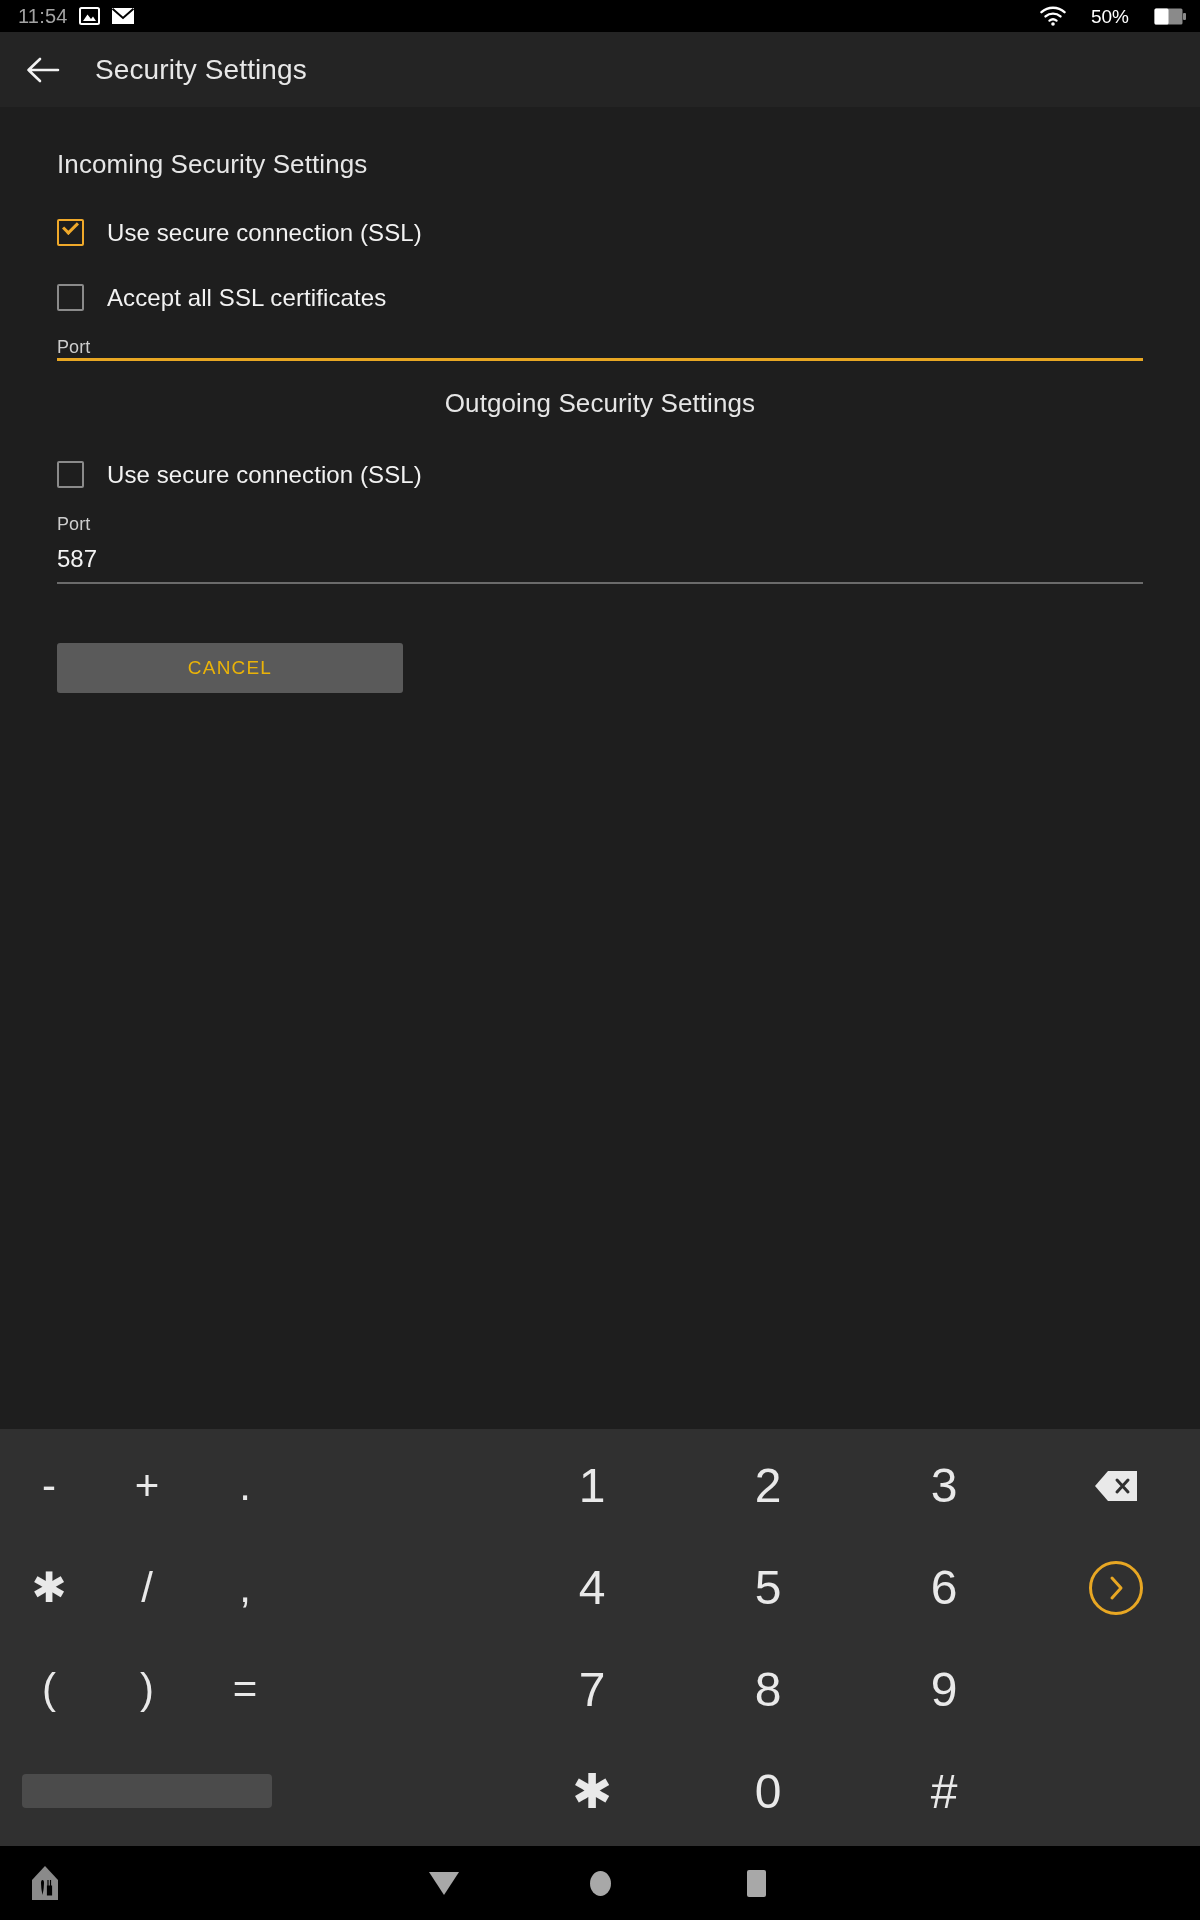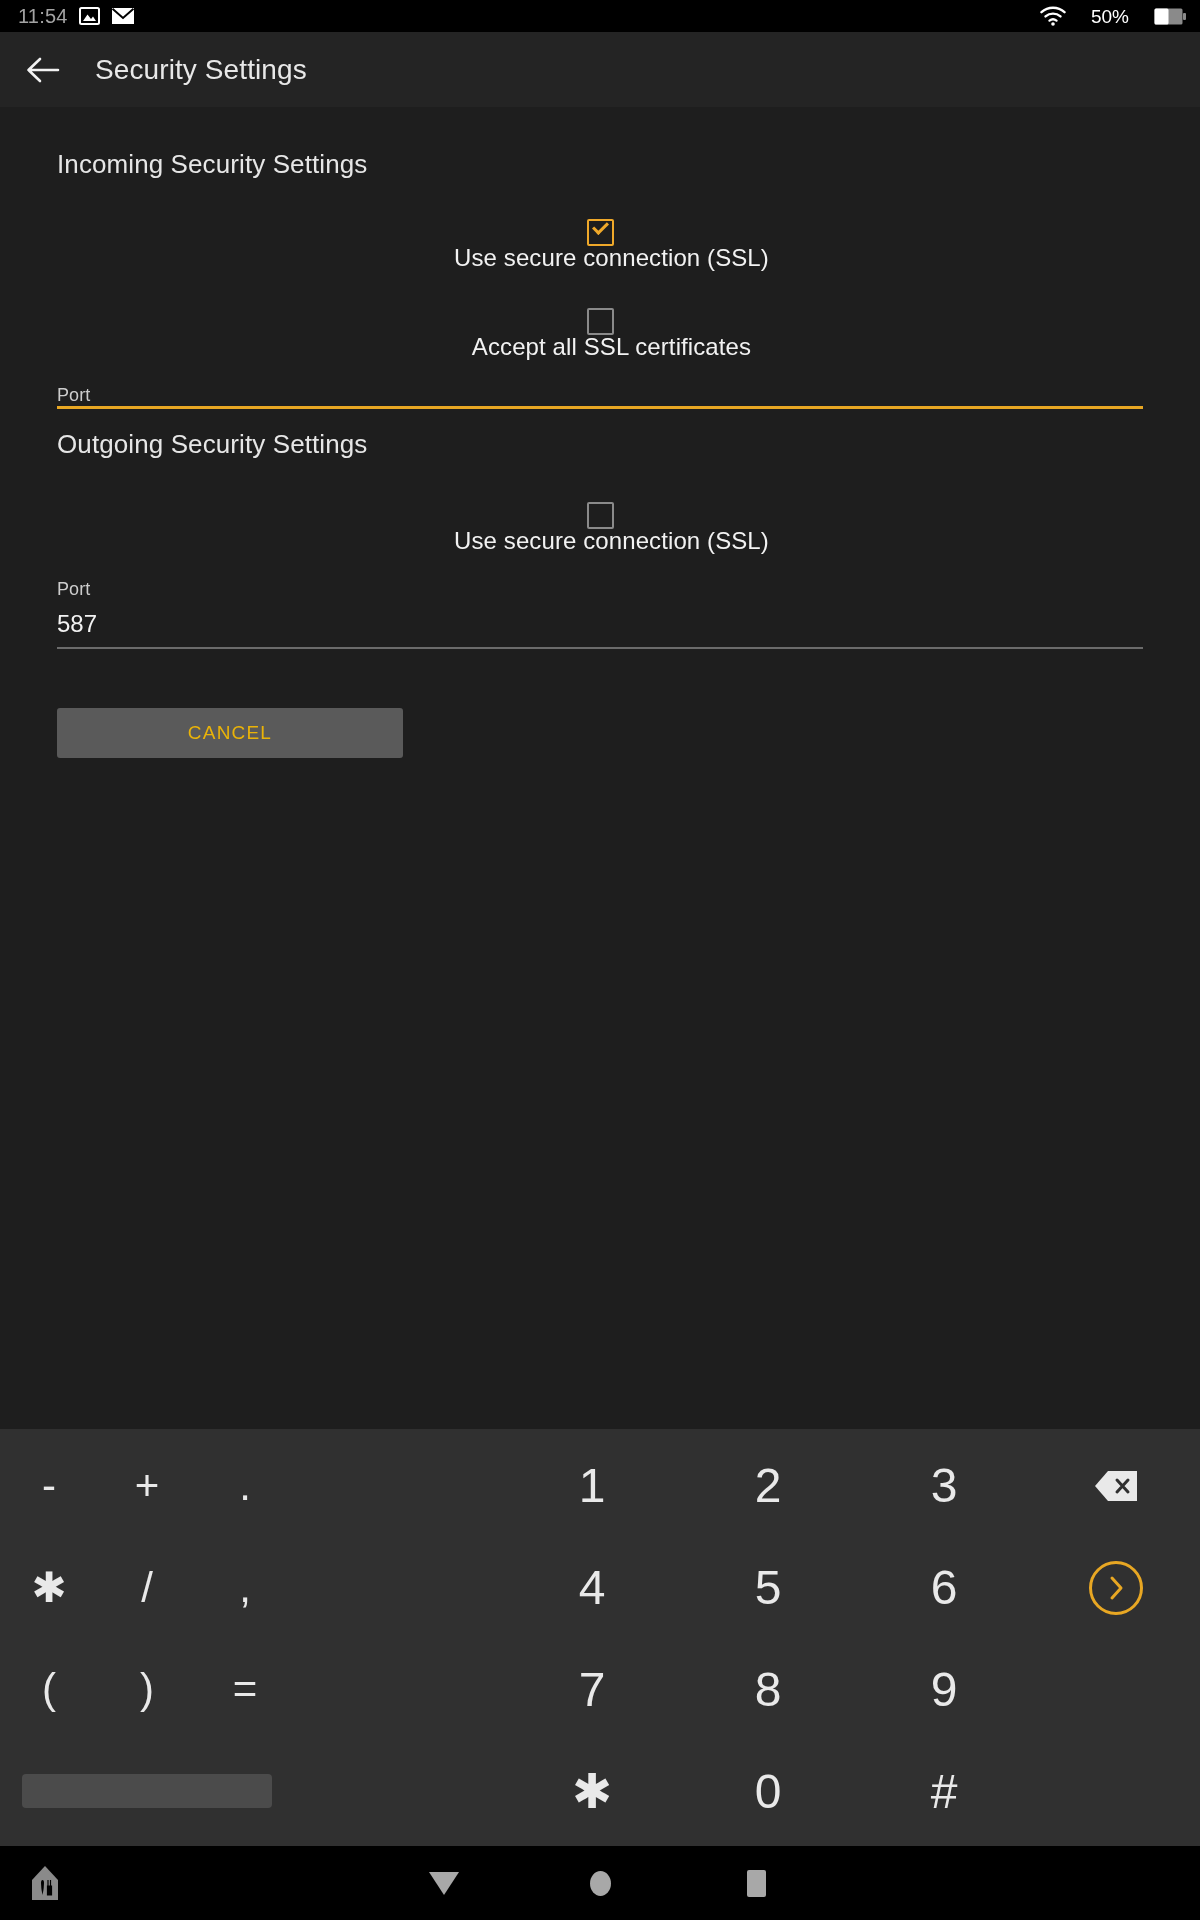--- a/index.html
+++ b/index.html
@@ -89,27 +89,26 @@
     overflow: hidden;
   }
 
   .section-title {
     color: #e6e6e6;
     font-size: 26px;
     font-weight: 400;
     letter-spacing: 0.1px;
   }
   .sec1-title { padding-top: 42px; }
-  .sec2-title { padding-top: 20px; }
+  .sec2-title { padding-top: 27px; text-align: center; }
 
   .check-row {
     display: flex;
     align-items: center;
     cursor: pointer;
-    flex-direction: column;
   }
   .row-ssl-in  { margin-top: 39px; }
   .row-accept  { margin-top: 38px; }
   .row-ssl-out { margin-top: 42px; }
 
   .checkbox {
     width: 27px;
     height: 27px;
     border: 2px solid #8a8a8a;
     border-radius: 2px;

